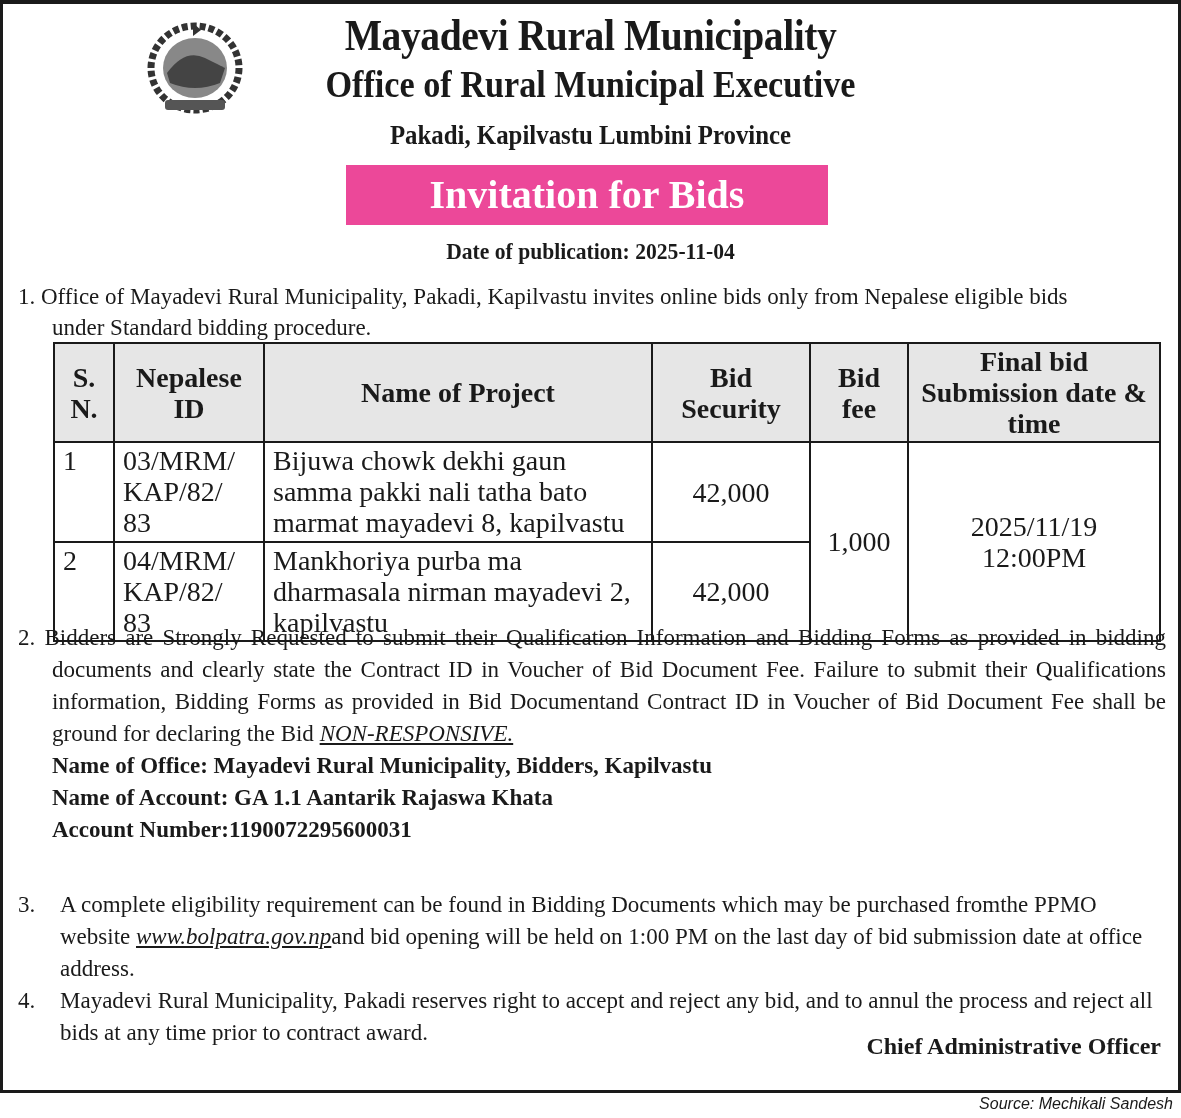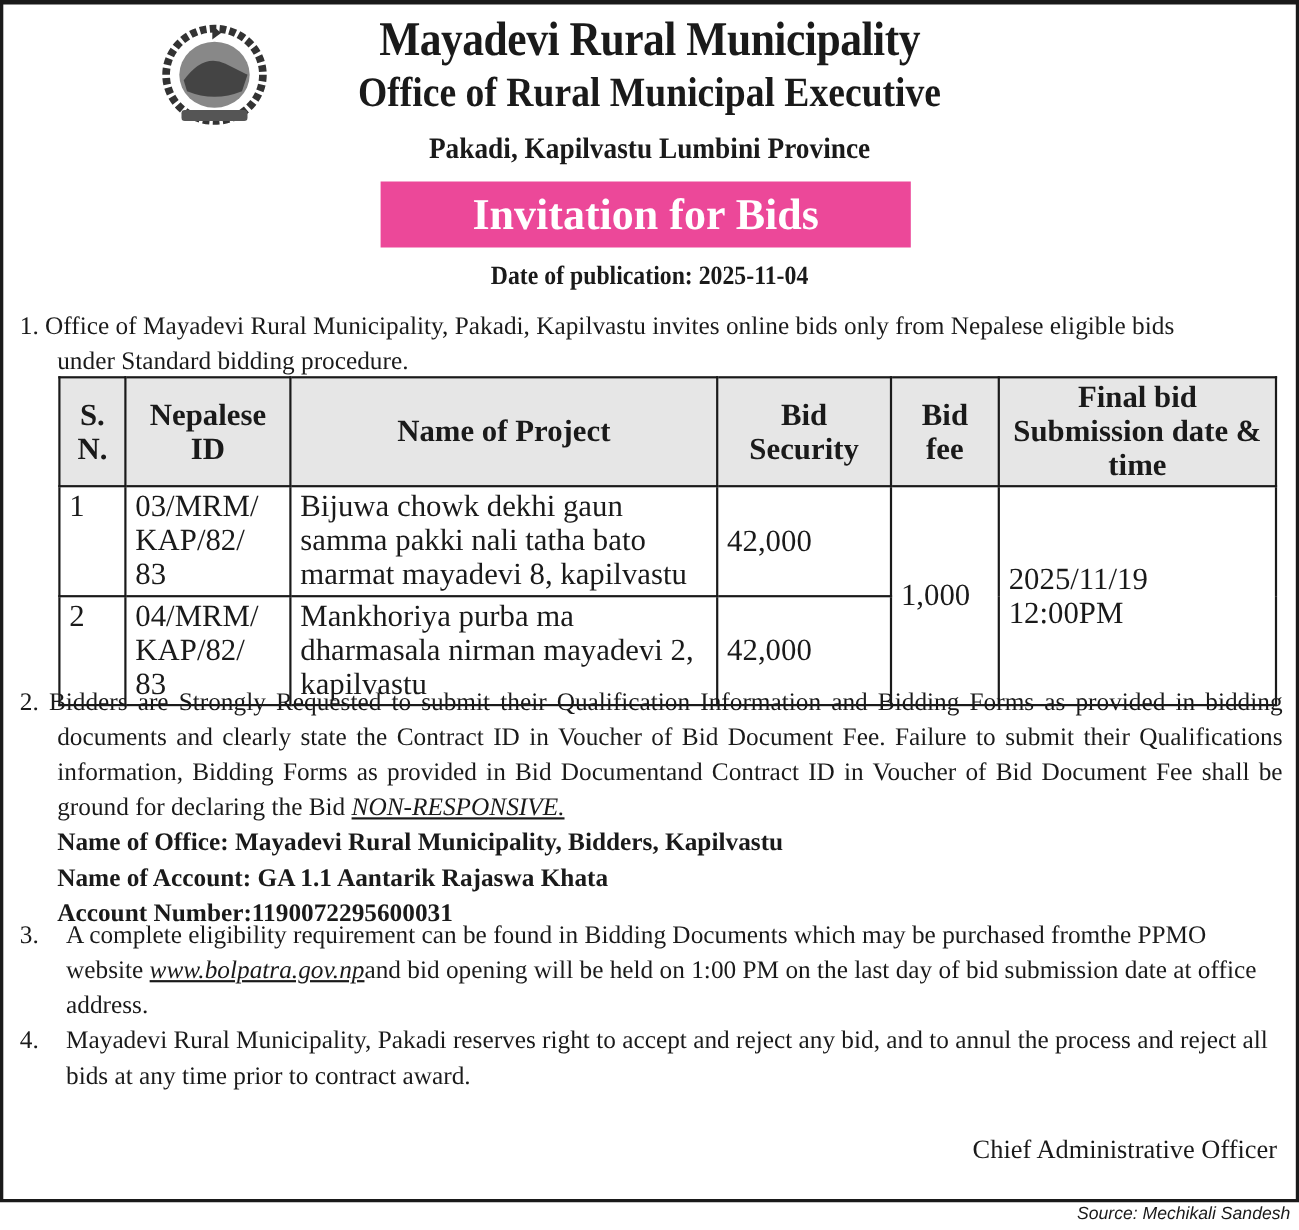--- a/index.html
+++ b/index.html
@@ -11,27 +11,27 @@
   .t2{top:62px;font-size:38px;transform:scaleX(0.9);left:0;}
   .t3{top:120px;font-size:27px;transform:scaleX(0.92);}
   .ifb{position:absolute;left:346px;top:165px;width:482px;height:60px;background:#ec4899;color:#fff;font-weight:bold;font-size:40px;text-align:center;line-height:60px;}
   .pub{position:absolute;left:0;width:1181px;top:238px;text-align:center;font-weight:bold;font-size:24px;transform:scaleX(0.9);}
   .para{position:absolute;font-size:23px;line-height:31px;}
   .p1{left:18px;top:281px;width:1148px;}
   .indent{padding-left:34px;}
   table{position:absolute;left:53px;top:342px;width:1108px;border-collapse:collapse;font-size:28px;}
   th,td{border:2px solid #1a1a1a;padding:2px 8px;vertical-align:top;line-height:31px;}
   th{background:#e6e6e6;font-weight:bold;text-align:center;vertical-align:middle;height:66px;}
-  td.c{vertical-align:middle;}
+  td.c{text-align:center;vertical-align:middle;}
   .p2{left:18px;top:622px;width:1148px;line-height:32px;}
   .bold{font-weight:bold;}
   .u{text-decoration:underline;font-style:italic;}
-  .p3{left:18px;top:834px;width:1148px;line-height:32px;}
+  .p3{left:18px;top:889px;width:1148px;line-height:32px;}
   .num{display:inline-block;width:42px;}
-  .sign{position:absolute;right:20px;top:1033px;font-weight:normal;font-size:24px;}
+  .sign{position:absolute;right:20px;top:1033px;font-weight:bold;font-size:24px;}
   .src{position:absolute;right:8px;top:1095px;font-family:"Liberation Sans",sans-serif;font-style:italic;font-size:16px;}
 </style>
 </head>
 <body>
 
 <div class="frame"></div>
 
 <svg class="emblem" viewBox="0 0 100 98">
   <ellipse cx="50" cy="50" rx="44" ry="42" fill="none" stroke="#333" stroke-width="7" stroke-dasharray="6 3"></ellipse>
   <ellipse cx="50" cy="50" rx="32" ry="30" fill="#888"></ellipse>

